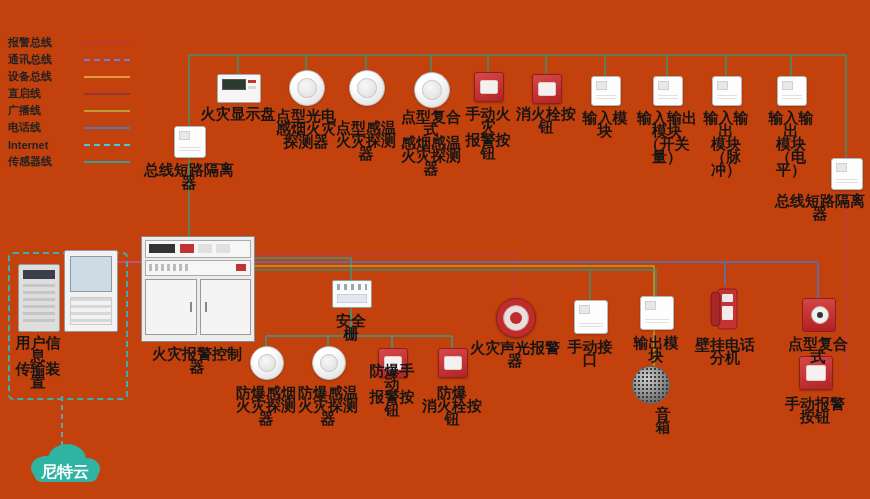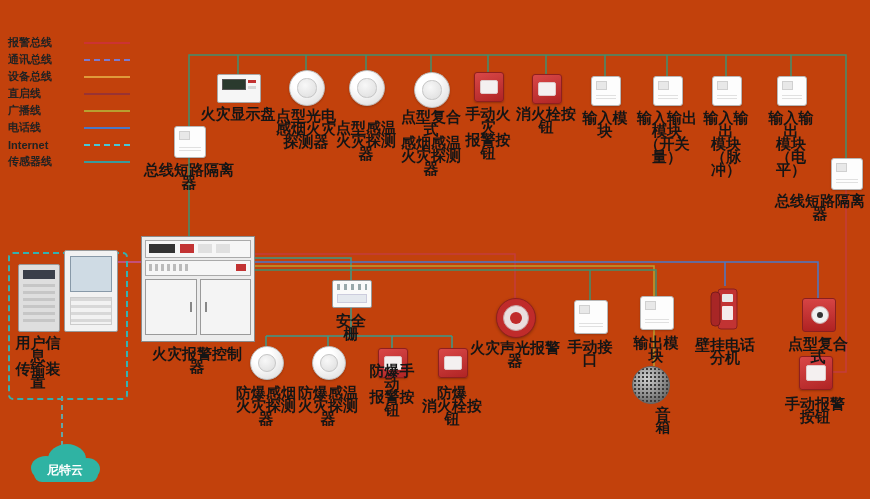--- a/index.html
+++ b/index.html
@@ -110,21 +110,21 @@
   .jack{position:absolute;z-index:2;left:802px;top:298px;width:32px;height:32px;
     background:linear-gradient(#d64444,#b02222);border:1px solid #8a1f1f;border-radius:3px;}
   .jack::before{content:"";position:absolute;left:8px;top:7px;width:16px;height:16px;border-radius:50%;
     background:#f0f0f0;border:1px solid #caa;}
   .jack::after{content:"";position:absolute;left:14px;top:13px;width:6px;height:6px;border-radius:50%;background:#333;}
 
   .phone{position:absolute;z-index:2;left:708px;top:286px;width:34px;height:46px;}
 
   .cloud{position:absolute;z-index:2;left:22px;top:436px;width:86px;height:52px;}
   .cloud-text{position:absolute;left:0;right:0;top:26px;text-align:center;color:#fff;
-    font-size:12px;font-weight:700;}
+    font-size:16px;font-weight:700;}
 </style>
 </head>
 <body>
 
 <div class="canvas">
 
   <svg class="wires" width="870" height="499">
     <path class="w-green" d="M189 236 V55 H846 V158"></path>
     <path class="w-green" d="M238 55 V74 M306 55 V71 M366 55 V71 M431 55 V73 M488 55 V73 M546 55 V75 M605 55 V77 M667 55 V77 M726 55 V77 M791 55 V77"></path>
     <path class="w-red" d="M846 188 V372 H833"></path>

